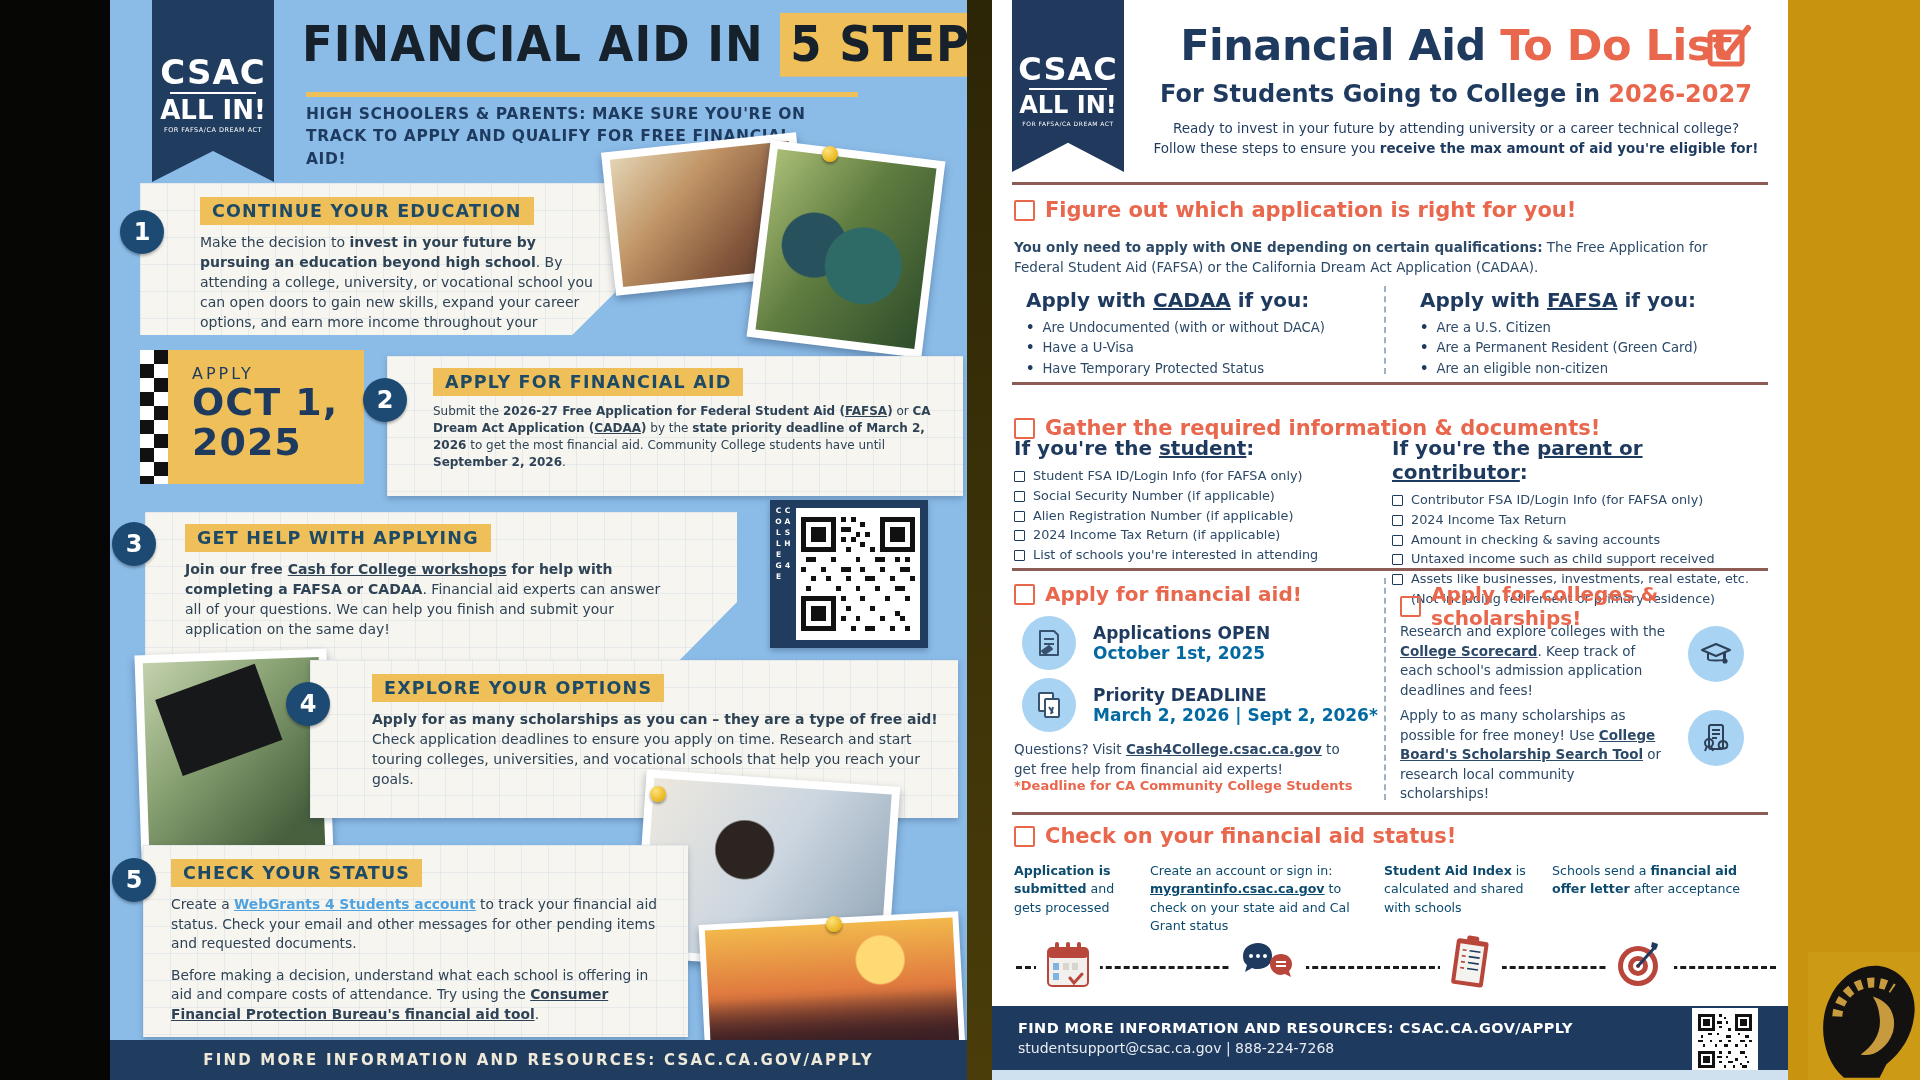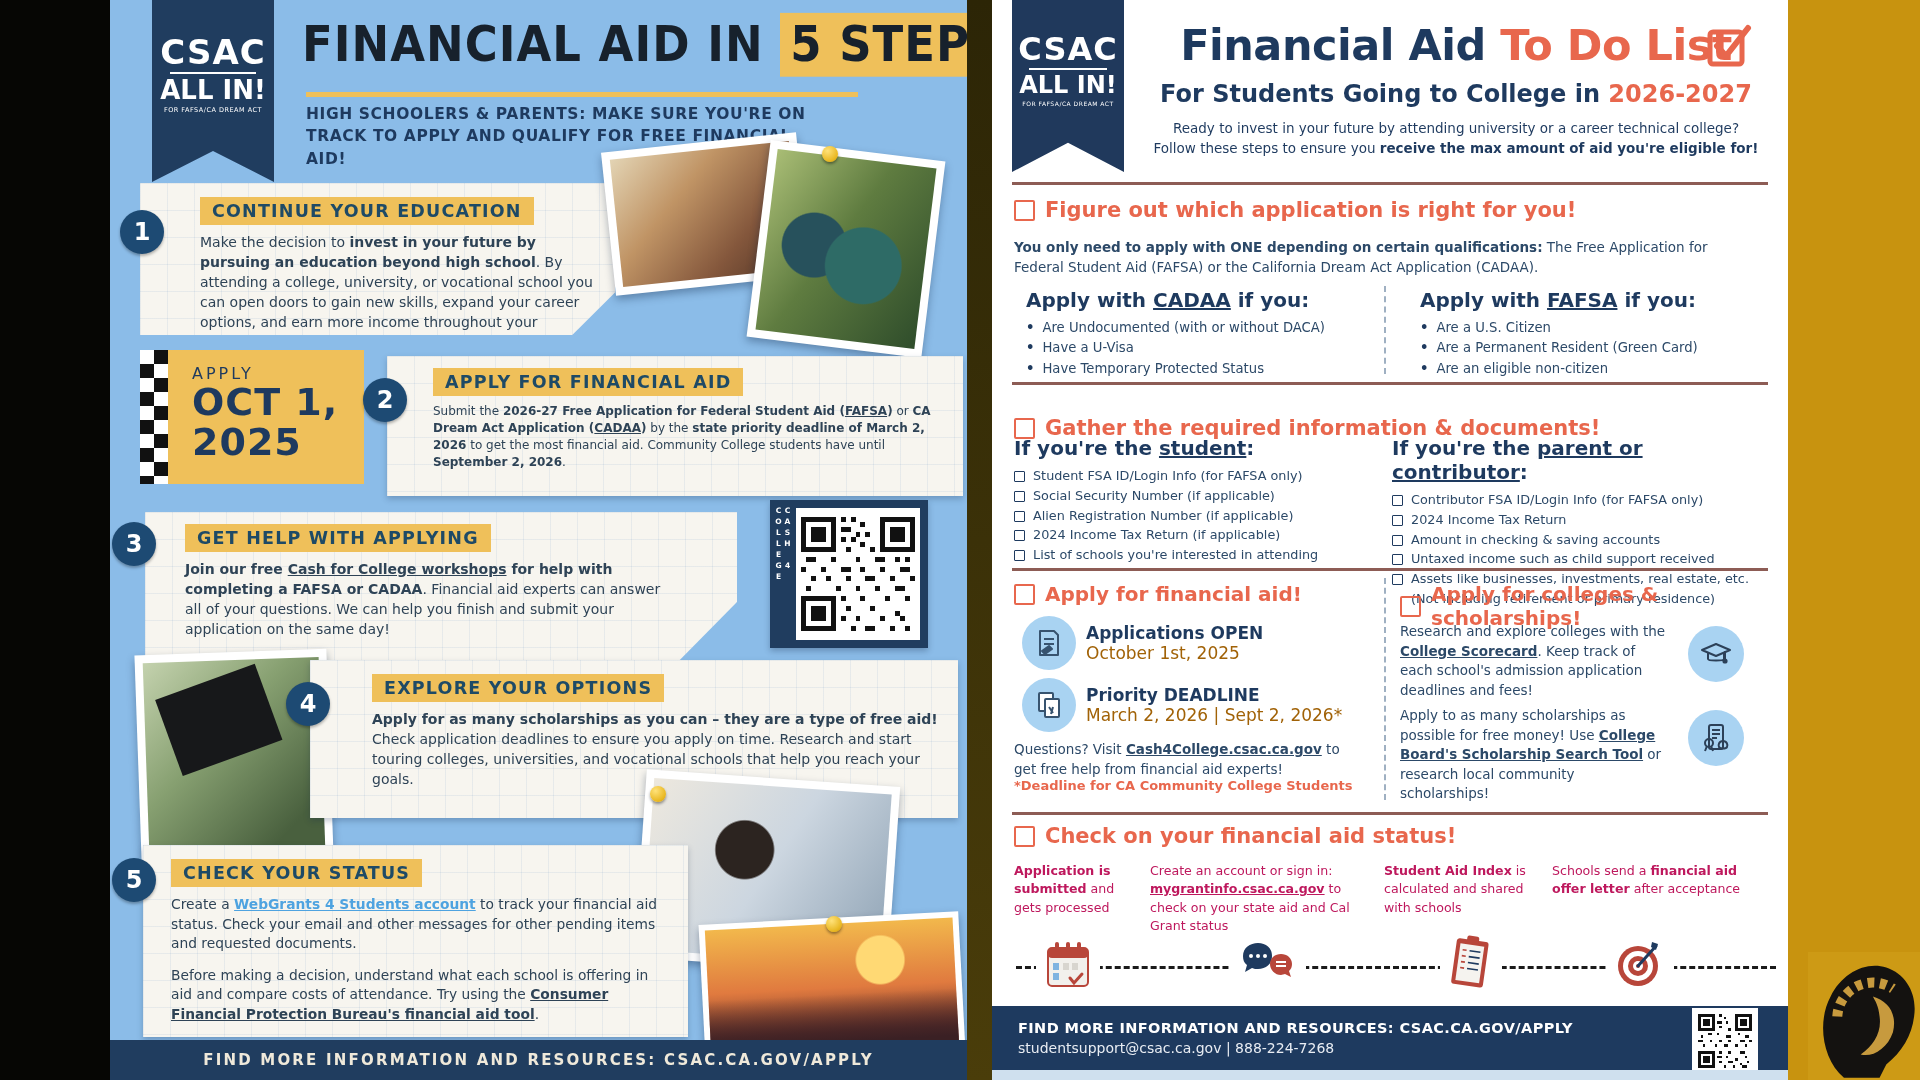--- a/index.html
+++ b/index.html
@@ -11,21 +11,21 @@
   .black-col{left:0;top:0;width:110px;height:1080px;background:#060604;}
   .gap-col{left:967px;top:0;width:25px;height:1080px;background:linear-gradient(180deg,#2c2506,#4a3d0a);}
   .gold-col{left:1788px;top:0;width:132px;height:1080px;background:#c8930f;}
   .trojan-box{left:1808px;top:952px;width:112px;height:128px;background:#cd9a15;}
 
   
   .flyer-left{left:110px;top:0;width:857px;height:1080px;background:#8bbce8;overflow:hidden;}
   .pennant{background:#203d5f;color:#fff;text-align:center;
            clip-path:polygon(0 0,100% 0,100% 100%,50% 83%,0 100%);}
   .pennant-l{left:42px;top:0;width:122px;height:182px;padding-top:36px;box-sizing:border-box;}
-  .pennant .csac{font-size:34px;font-weight:800;letter-spacing:1px;line-height:.95;}
+  .pennant .csac{font-size:34px;font-weight:800;letter-spacing:1px;line-height:.95;margin-top:20px;}
   .pennant .rule{width:70%;height:2px;background:#fff;margin:4px auto;}
   .pennant .allin{font-size:26px;font-weight:800;line-height:.95;}
   .pennant .tiny{font-size:6.5px;letter-spacing:.5px;margin-top:3px;}
 
   .lf-title{left:192px;top:14px;font-weight:800;font-size:45px;color:#17212c;
             letter-spacing:1px;white-space:nowrap;transform:scaleY(1.12);transform-origin:top left;}
   .hl-gold{background:#efc05a;padding:1px 10px 3px 10px;}
   .lf-gold-rule{left:196px;top:92px;width:552px;height:5px;background:#efc05a;}
   .lf-subtitle{left:196px;top:103px;width:500px;font-size:15.5px;font-weight:800;
                color:#1e3a5f;letter-spacing:.6px;line-height:1.45;}
@@ -113,24 +113,24 @@
   .sec-head{display:flex;align-items:center;gap:10px;color:#e8674d;font-weight:800;font-size:21px;}
   .sec-box{width:17px;height:17px;border:2.5px solid #e8674d;border-radius:2px;flex:none;}
   .body-13{font-size:13.5px;line-height:1.45;color:#2c4968;}
   .colhead{font-size:20px;color:#1e3a5f;margin-bottom:6px;}
   .bullets div{font-size:13.2px;line-height:1.55;color:#2c4968;display:flex;gap:8px;}
   .bullets .dot{color:#1e3a5f;font-weight:700;}
   .chklist div.chk{display:flex;gap:8px;font-size:12.8px;line-height:1.55;color:#2c4968;align-items:flex-start;}
   .chk .box{width:9px;height:9px;border:1.6px solid #1e3a5f;border-radius:1px;margin-top:5px;flex:none;}
   .vdash{border-left:2px dashed #9fb0c2;width:0;}
   .icon-circle{border-radius:50%;background:#a9d3f2;display:flex;align-items:center;justify-content:center;}
-  .s3row{display:flex;align-items:center;gap:10px;}
+  .s3row{display:flex;align-items:center;gap:17px;}
   .s3lab{font-size:17px;font-weight:800;color:#1e3a5f;line-height:1.2;}
-  .s3val{font-size:17px;font-weight:400;color:#a16207;line-height:1.2;}
-  .s5col{font-size:12.6px;line-height:1.45;color:#be185d;}
+  .s3val{font-size:17px;font-weight:700;color:#0369a1;line-height:1.2;}
+  .s5col{font-size:12.6px;line-height:1.45;color:#0c4a6e;}
   .timeline{left:24px;top:966px;width:760px;border-top:3px dashed #1b1b1b;}
   .rf-footer{left:0;top:1006px;width:796px;height:64px;background:#1e3a5f;color:#fff;}
   .rf-f1{font-size:14.5px;font-weight:800;letter-spacing:.4px;}
   .rf-f2{font-size:14px;margin-top:4px;color:#e9edf3;}
   .rf-bottom-strip{left:0;top:1070px;width:796px;height:10px;background:#cfe0ee;}
   .qr-white{background:#fff;padding:4px;}
 </style>
 </head>
 <body>
 

